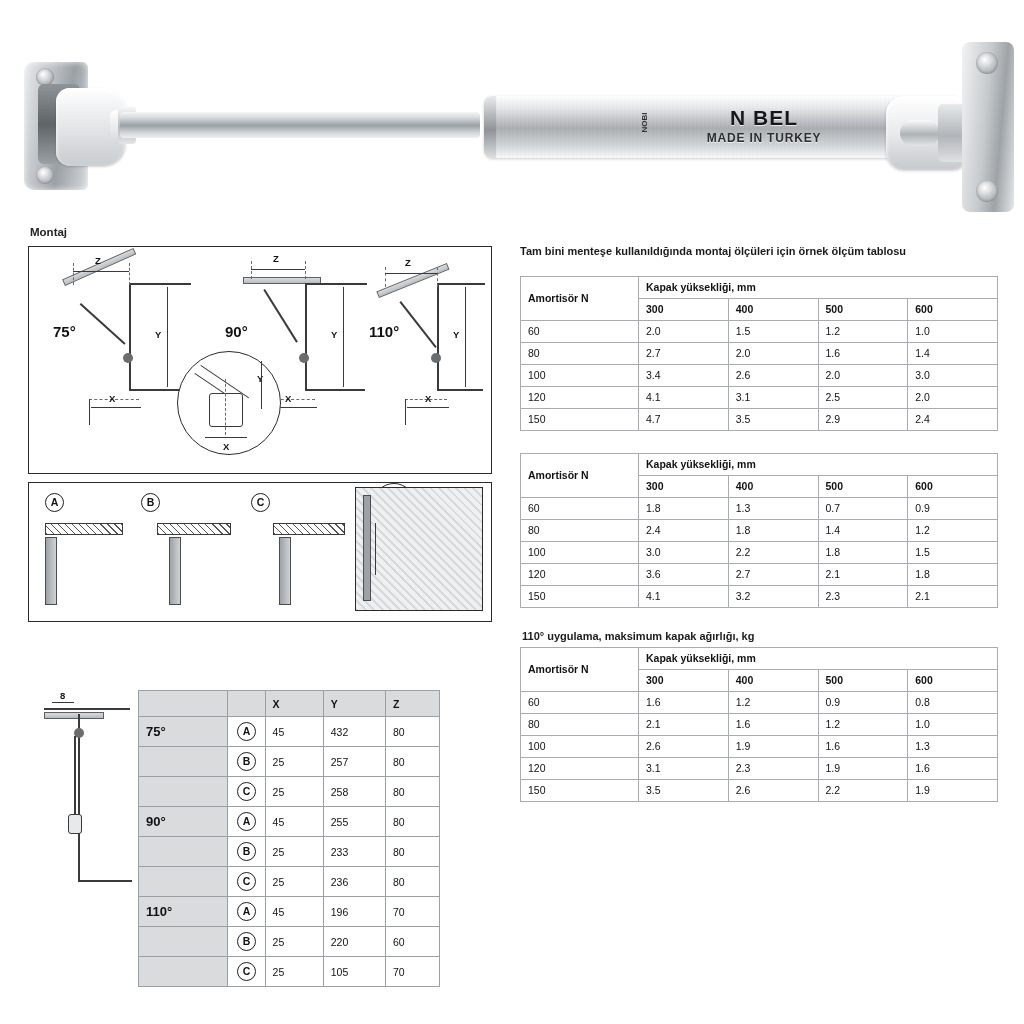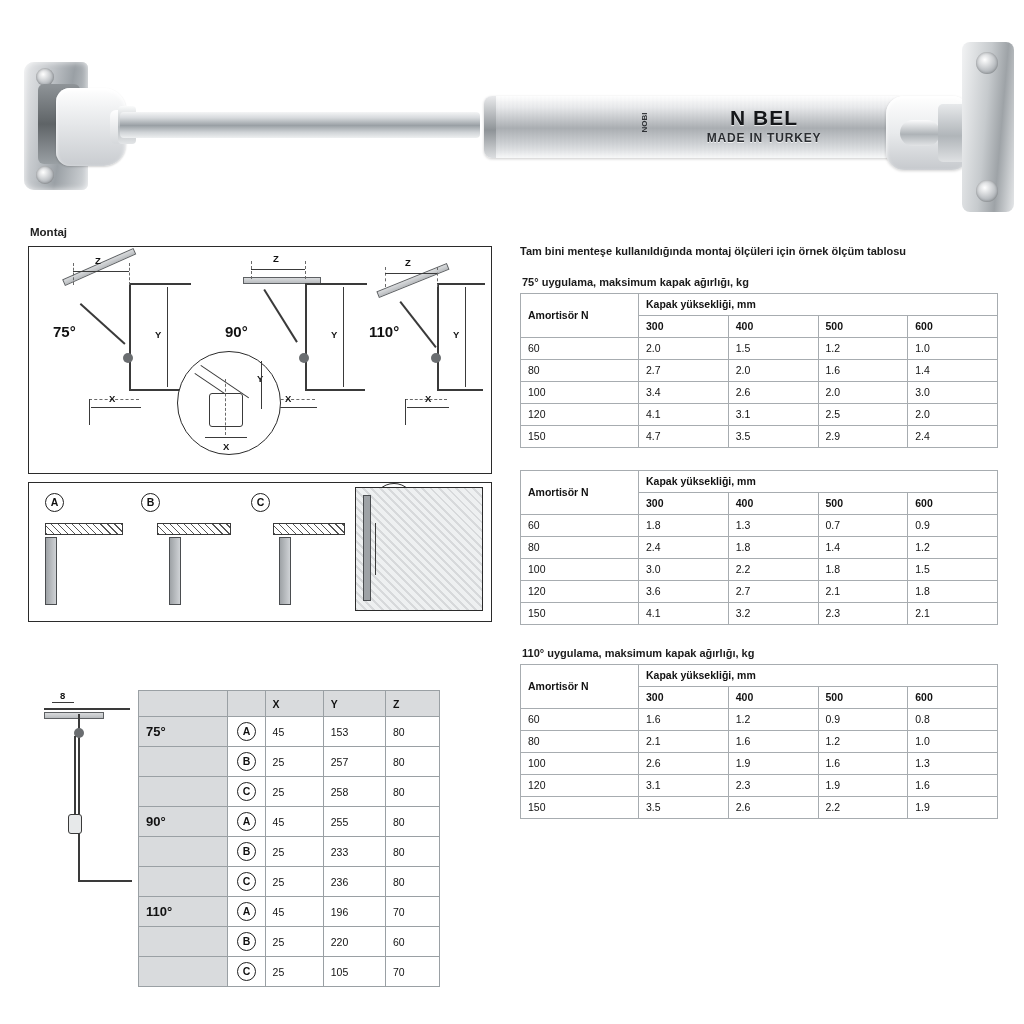--- a/index.html
+++ b/index.html
@@ -369,21 +369,21 @@
       <th style="width:56px;">X</th>
       <th style="width:60px;">Y</th>
       <th style="width:52px;">Z</th>
     </tr>
   </thead>
   <tbody>
     <tr>
       <td class="ang">75°</td>
       <td class="abc-col"><span class="abc-mark" style="position:relative; display:inline-block;">A</span></td>
       <td>45</td>
-      <td>153</td>
+      <td>432</td>
       <td>80</td>
     </tr>
     <tr>
       <td class="ang"></td>
       <td class="abc-col"><span class="abc-mark" style="position:relative; display:inline-block;">B</span></td>
       <td>25</td>
       <td>257</td>
       <td>80</td>
     </tr>
     <tr>
@@ -435,21 +435,20 @@
       <td>105</td>
       <td>70</td>
     </tr>
   </tbody>
 </table>
 
 <div id="right-col">
 
   <p class="intro">Tam bini menteşe kullanıldığında montaj ölçüleri için örnek ölçüm tablosu</p>
 
-  <div class="tbl-cap">75° uygulama, maksimum kapak ağırlığı, kg</div>
   <table class="load">
     <tbody>
         <tr>
       <th rowspan="2" style="width:118px;" class="nowrap">Amortisör N</th>
       <th colspan="4">Kapak yüksekliği, mm</th>
     </tr>
     <tr class="sub">
       <th>300</th>
       <th>400</th>
       <th>500</th>

